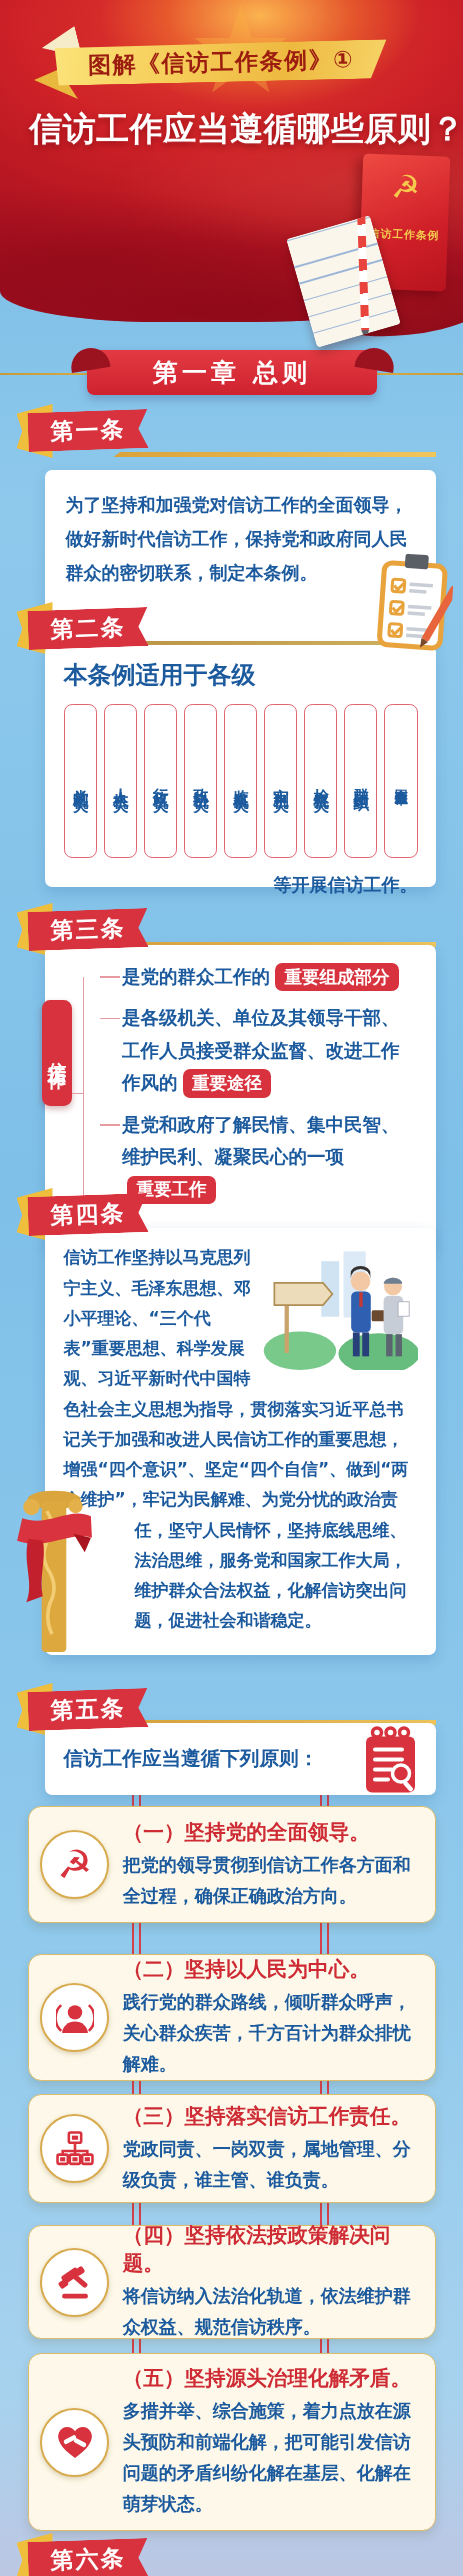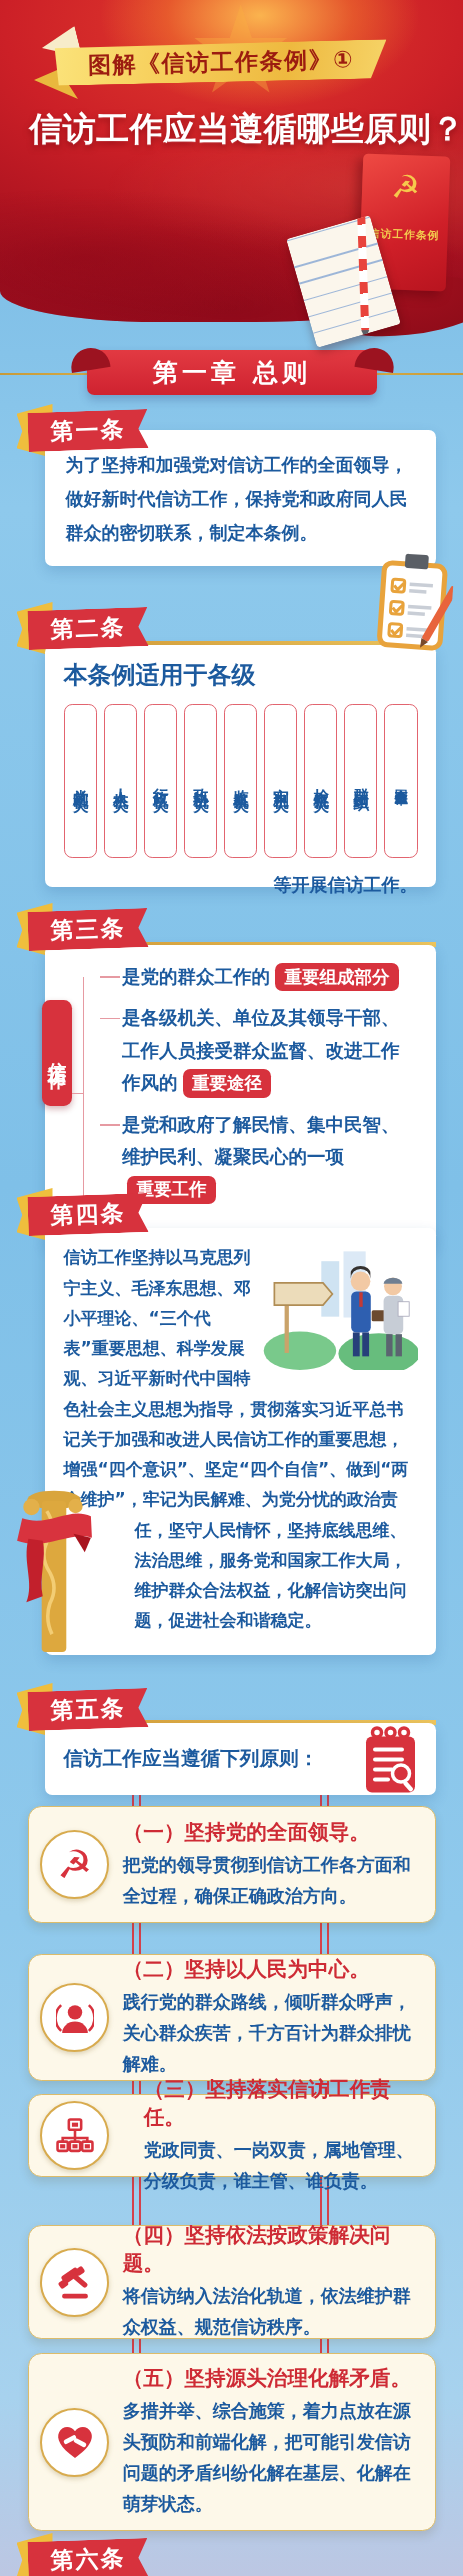--- a/index.html
+++ b/index.html
@@ -67,21 +67,21 @@
   .fold{position:absolute;left:16.5px;width:36px;height:54px;z-index:3;background:#efbe3d;
     clip-path:polygon(100% 0,0 18%,16% 50%,0 82%,100% 100%);}
   .art-line{position:absolute;height:5.2px;left:113px;right:28px;z-index:2;
     background:linear-gradient(90deg,#daa23a,#f0c65c);clip-path:polygon(7.2px 0,100% 0,100% 100%,0 100%);}
   
   .card{position:absolute;left:45px;width:391px;box-sizing:border-box;background:#ffffff;
     border-radius:7.2px;box-shadow:0 5.2px 12.4px rgba(30,80,140,.18);padding:17.5px 20.6px;z-index:3;
     color:#1c5a9e;font-weight:bold;}
   .card p{margin:0;}
   .body-text{font-size:18px;line-height:1.9;}
-  .h1{top:411px;} .f1{top:404px;} .l1{top:452px;} .c1{top:430px;height:136px;}
+  .h1{top:411px;} .f1{top:404px;} .l1{top:452px;} .c1{top:470px;height:171px;}
   .h2{top:609px;} .f2{top:602px;} .l2{top:641px;} .c2{top:645px;height:242px;padding:14.4px 18.5px;}
   .h3{top:910px;} .f3{top:903px;} .l3{top:942px;} .c3{top:945px;height:301px;padding:15.5px 18.5px 15.5px 77px;}
   .h4{top:1195px;} .f4{top:1188px;} .l4{top:1225px;} .c4{top:1228px;height:427px;padding:14.4px 18.5px;}
   .h5{top:1690px;} .f5{top:1683px;} .l5{top:1720px;} .c5{top:1723px;height:72px;display:flex;align-items:center;justify-content:space-between;padding:10.3px 18.5px;}
   .h6{top:2540px;} .f6{top:2533px;}
   
   .clipboard{position:absolute;left:376px;top:551px;width:76px;height:102px;z-index:5;transform:rotate(4deg);}
   
   .intro{font-size:24px;}
   .orgrow{display:flex;gap:6.7px;margin-top:12.4px;}
@@ -112,21 +112,21 @@
   .c5 .body-text{font-size:19.6px;}
   .notepad{width:55px;height:71px;flex:0 0 auto;}
   
   .conn{position:absolute;top:1787px;height:575px;width:9.3px;z-index:2;
     border-left:2.6px solid #d5414b;border-right:2.6px solid #d5414b;box-sizing:border-box;}
   .conn-left{left:132px;} .conn-right{left:320px;}
   
   .pcard{position:absolute;left:28px;width:408px;box-sizing:border-box;z-index:3;
     background:#fdf8e9;border:1.5px solid #dcbc6a;border-radius:13.4px;
     box-shadow:0 4.1px 9.3px rgba(90,70,20,.15);display:flex;align-items:center;padding:12.4px 15.5px 12.4px 11.3px;}
-  .p1{top:1806px;height:117px;} .p2{top:1954px;height:127px;} .p3{top:2094px;height:83px;gap:21px;}
+  .p1{top:1806px;height:117px;} .p2{top:1954px;height:127px;} .p3{top:2094px;height:109px;}
   .p4{top:2225px;height:114px;} .p5{top:2353px;height:178px;}
   .picon{flex:0 0 65px;height:65px;border-radius:50%;background:#fff;border:2.6px solid #d8ab4e;
     display:flex;align-items:center;justify-content:center;margin-right:13.4px;
     box-shadow:0 2.1px 5.2px rgba(120,90,20,.25);}
   .picon .glyph{font-size:39px;color:#d7323d;line-height:1;}
   .ptext{flex:1;}
   .ptitle{font-size:20.6px;font-weight:900;color:#ce2b35;margin-bottom:4.1px;}
   .pbody{font-size:18px;font-weight:bold;color:#1c5a9e;line-height:1.72;}
 </style>
 </head>

